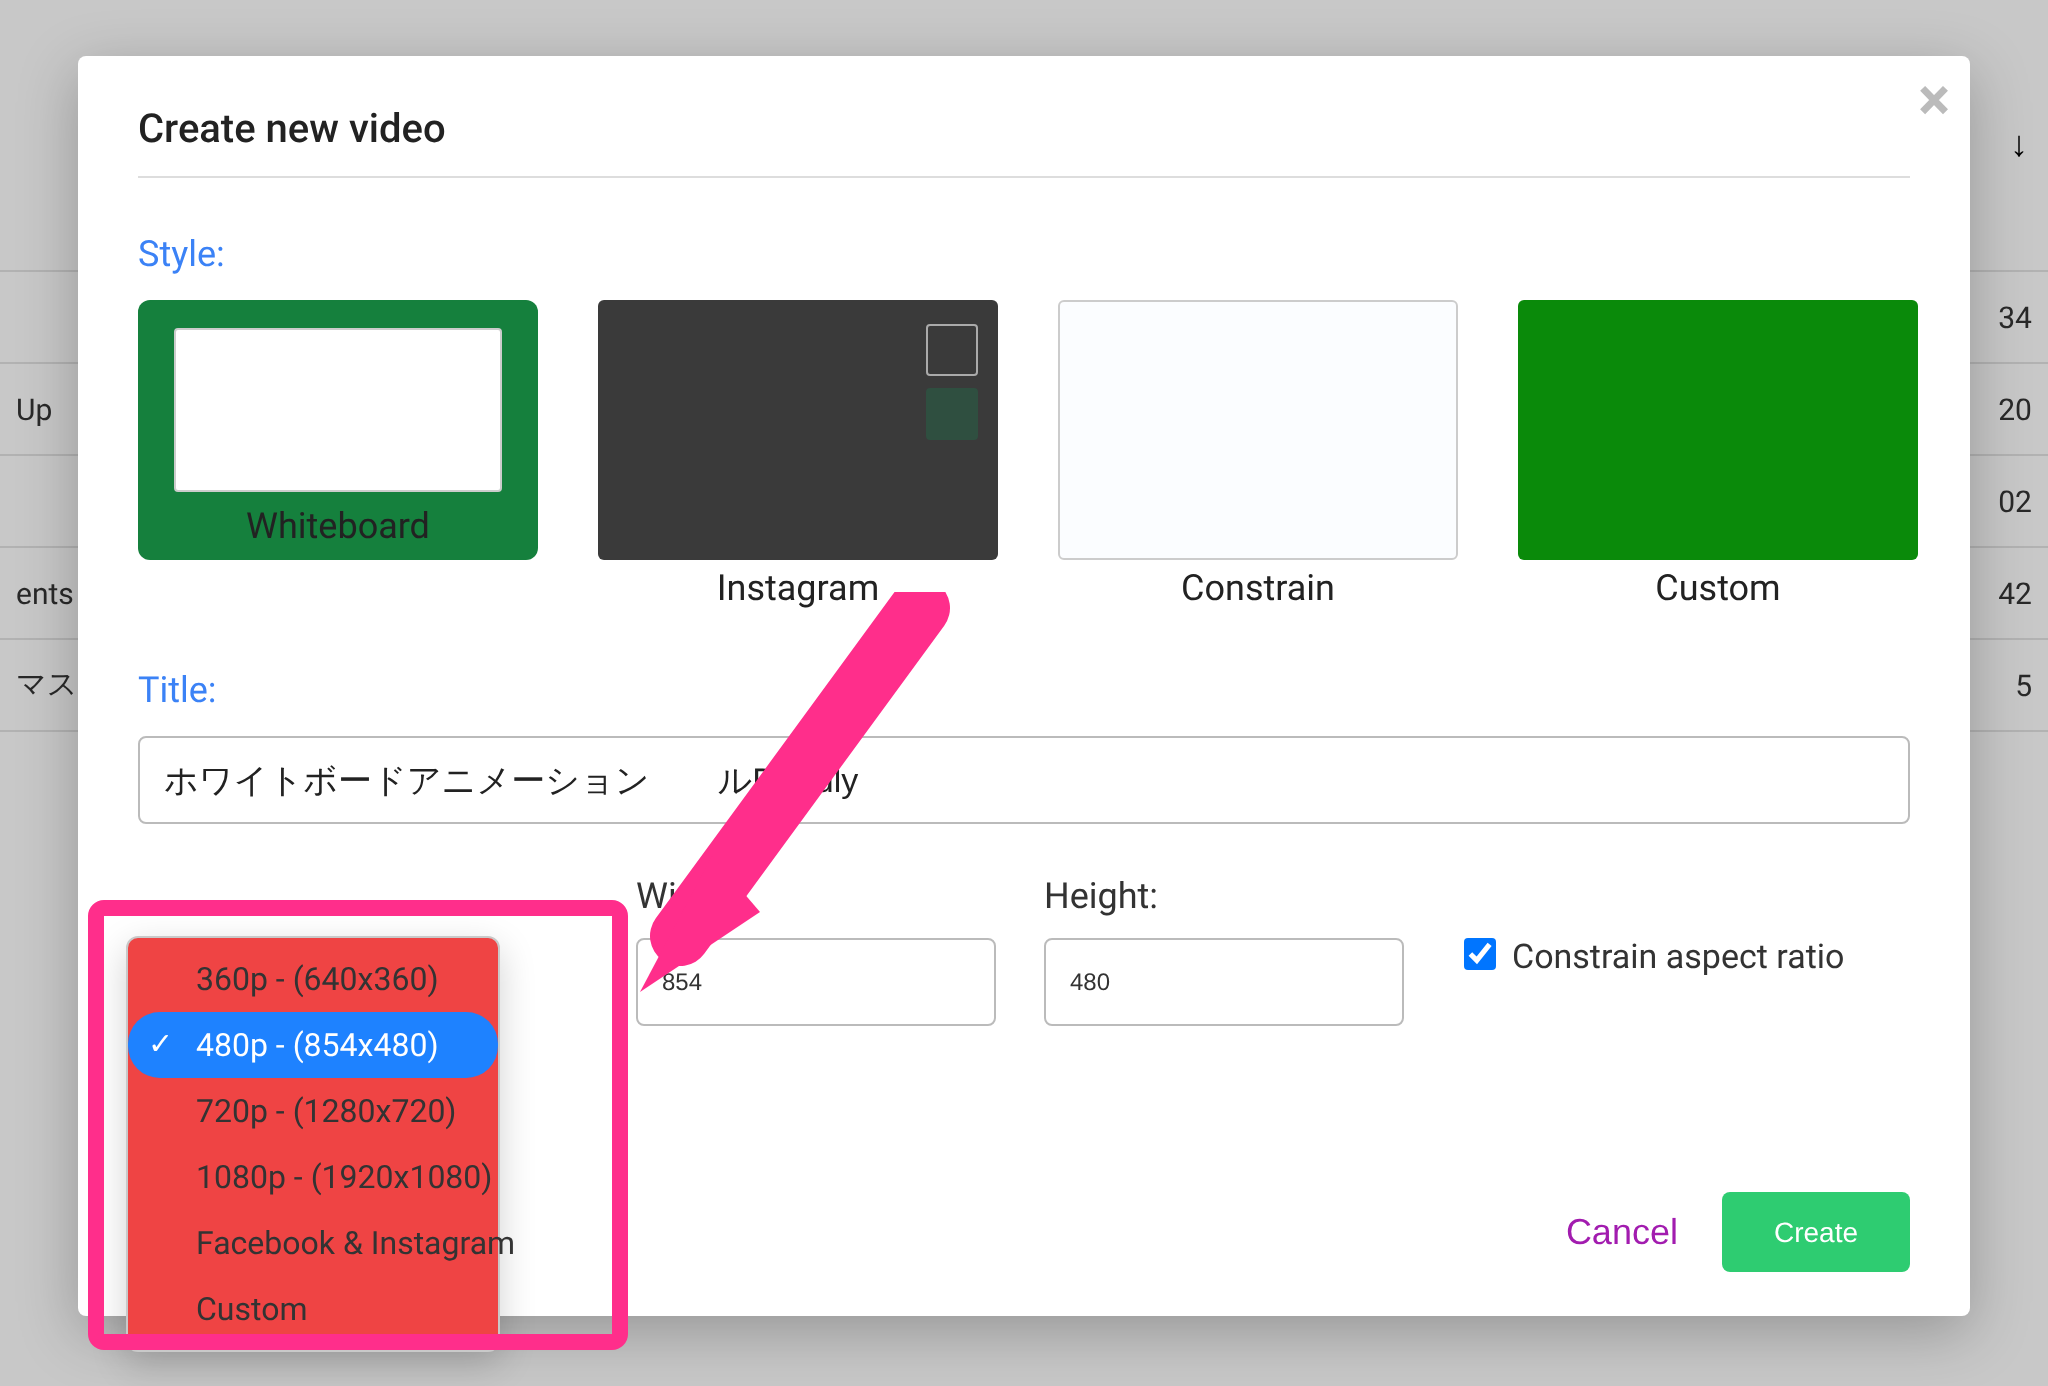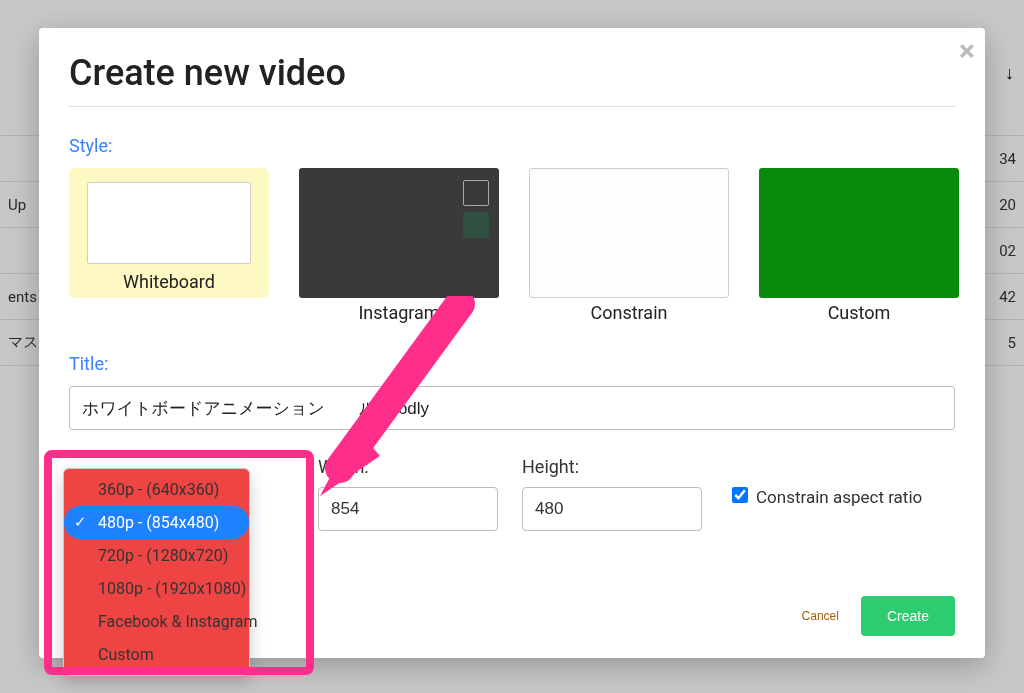--- a/index.html
+++ b/index.html
@@ -22,65 +22,65 @@
     position:absolute;
     left:39px; top:28px;
     width:946px; height:630px;
     background:#fff;
     border-radius:4px;
     box-shadow: 0 8px 30px rgba(0,0,0,0.25);
     padding: 24px 30px 20px 30px;
   }
 
   .modal-title {
-    font-size:36px; font-weight:500; color:#222;
+    font-size:20px; font-weight:500; color:#222;
     padding-bottom:12px;
   }
   .modal-hr { border:none; border-top:1px solid #ddd; margin-bottom:28px; }
 
   .close-x {
     position:absolute; top:8px; right:10px;
     font-size:30px; color:#bbb; cursor:pointer; line-height:1;
     font-weight:700;
   }
 
   .field-label { font-size:18px; color:#3b82f6; margin-bottom:12px; }
 
   .styles-row { display:flex; gap:30px; margin-bottom:30px; }
   .style-card { width:200px; text-align:center; cursor:pointer; }
   .style-thumb { width:200px; height:130px; border-radius:4px; display:flex; align-items:center; justify-content:center; position:relative; }
   .style-caption { font-size:18px; color:#222; margin-top:4px; }
 
-  .style-whiteboard-outer { background:#fef9c3; padding:14px 18px 34px 18px; border-radius:6px; }
+  .style-whiteboard-outer { background:#15803d; padding:14px 18px 34px 18px; border-radius:6px; }
   .style-whiteboard-inner { background:#fff; width:100%; height:100%; border:1px solid #ccc; border-radius:2px; }
 
   .style-chalkboard { background:#3a3a3a; border-radius:3px; }
   .chalk-sq { position:absolute; right:10px; width:26px; height:26px; border-radius:2px; }
   .chalk-sq.top { top:12px; border:1px solid #aaa; }
   .chalk-sq.bot { top:44px; background:#2f4f40; }
 
   .style-glassboard { background:#fbfdff; border:1px solid #ccc; border-radius:3px; }
 
   .style-custom { background:#0a8a0a; border-radius:3px; }
 
   .title-input {
     width:100%; height:44px; border:1px solid #bbb; border-radius:4px;
     padding:0 12px; font-size:17px; color:#222;
   }
 
   .dims-row { display:flex; align-items:flex-end; gap:24px; margin-top:26px; position:relative; }
   .dim-col { display:flex; flex-direction:column; }
   .dim-col label { font-size:18px; color:#333; margin-bottom:10px; }
-  .dim-input { width:180px; height:44px; border:1px solid #bbb; border-radius:4px; padding:0 12px; font-size:17px; color:#333; }
+  .dim-input { width:180px; height:44px; border:1px solid #bbb; border-radius:4px; padding:0 12px; font-size:12px; color:#333; }
 
   .constrain { display:flex; align-items:flex-start; gap:8px; font-size:17px; color:#333; margin-left:6px; height:44px; }
   .constrain input { width:16px; height:16px; }
 
   .footer { position:absolute; right:30px; bottom:22px; display:flex; align-items:center; gap:22px; }
-  .btn-cancel { font-size:12px; color:#a16207; background:none; border:none; cursor:pointer; }
+  .btn-cancel { font-size:18px; color:#a21caf; background:none; border:none; cursor:pointer; }
   .btn-create { font-size:14px; color:#fff; background:#2ecc71; border:none; border-radius:4px; padding:12px 26px; cursor:pointer; }
 
   
   .size-dropdown {
     position:absolute;
     left:63px; top:468px;
     width:187px;
     background:#ef4444;
     border:1px solid #c9c9c9;
     border-radius:6px;

